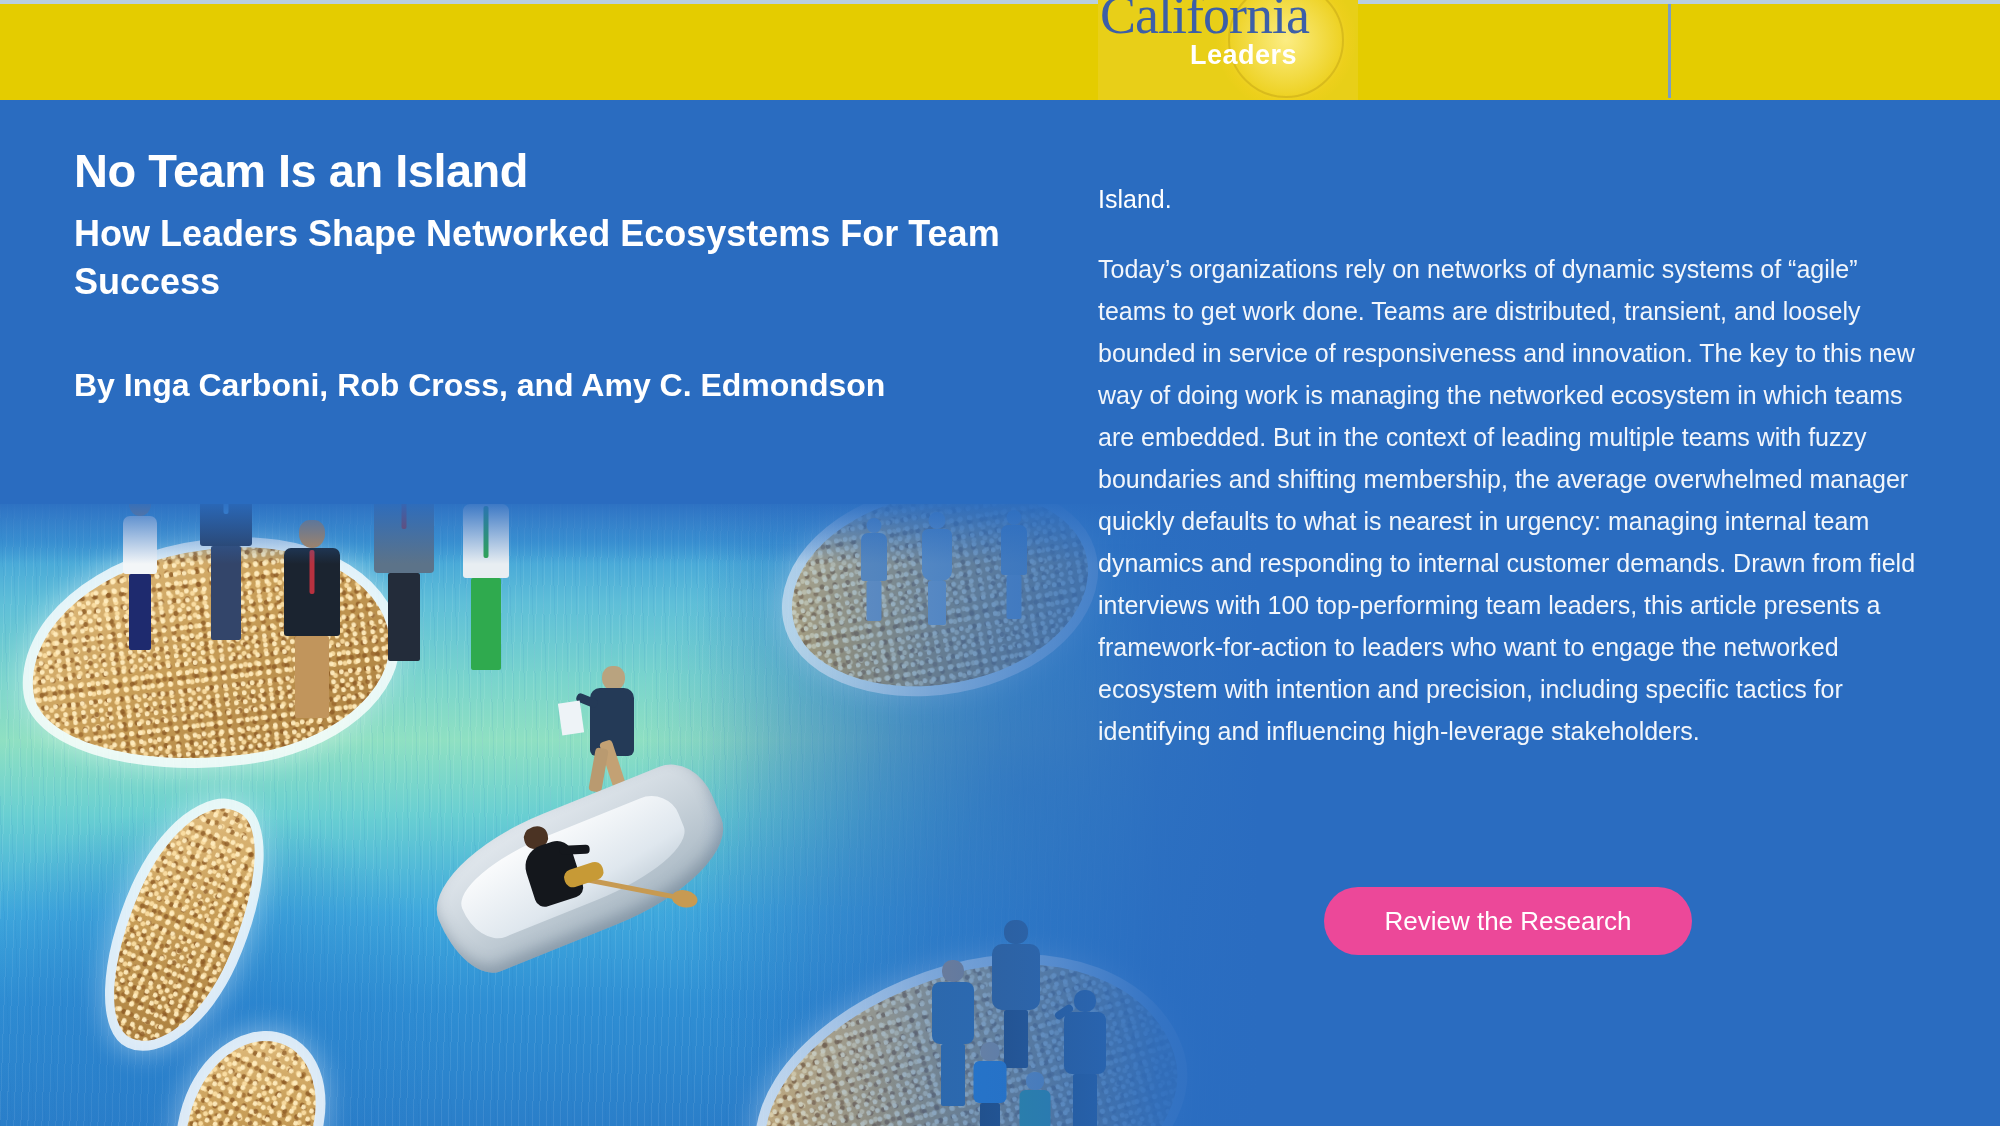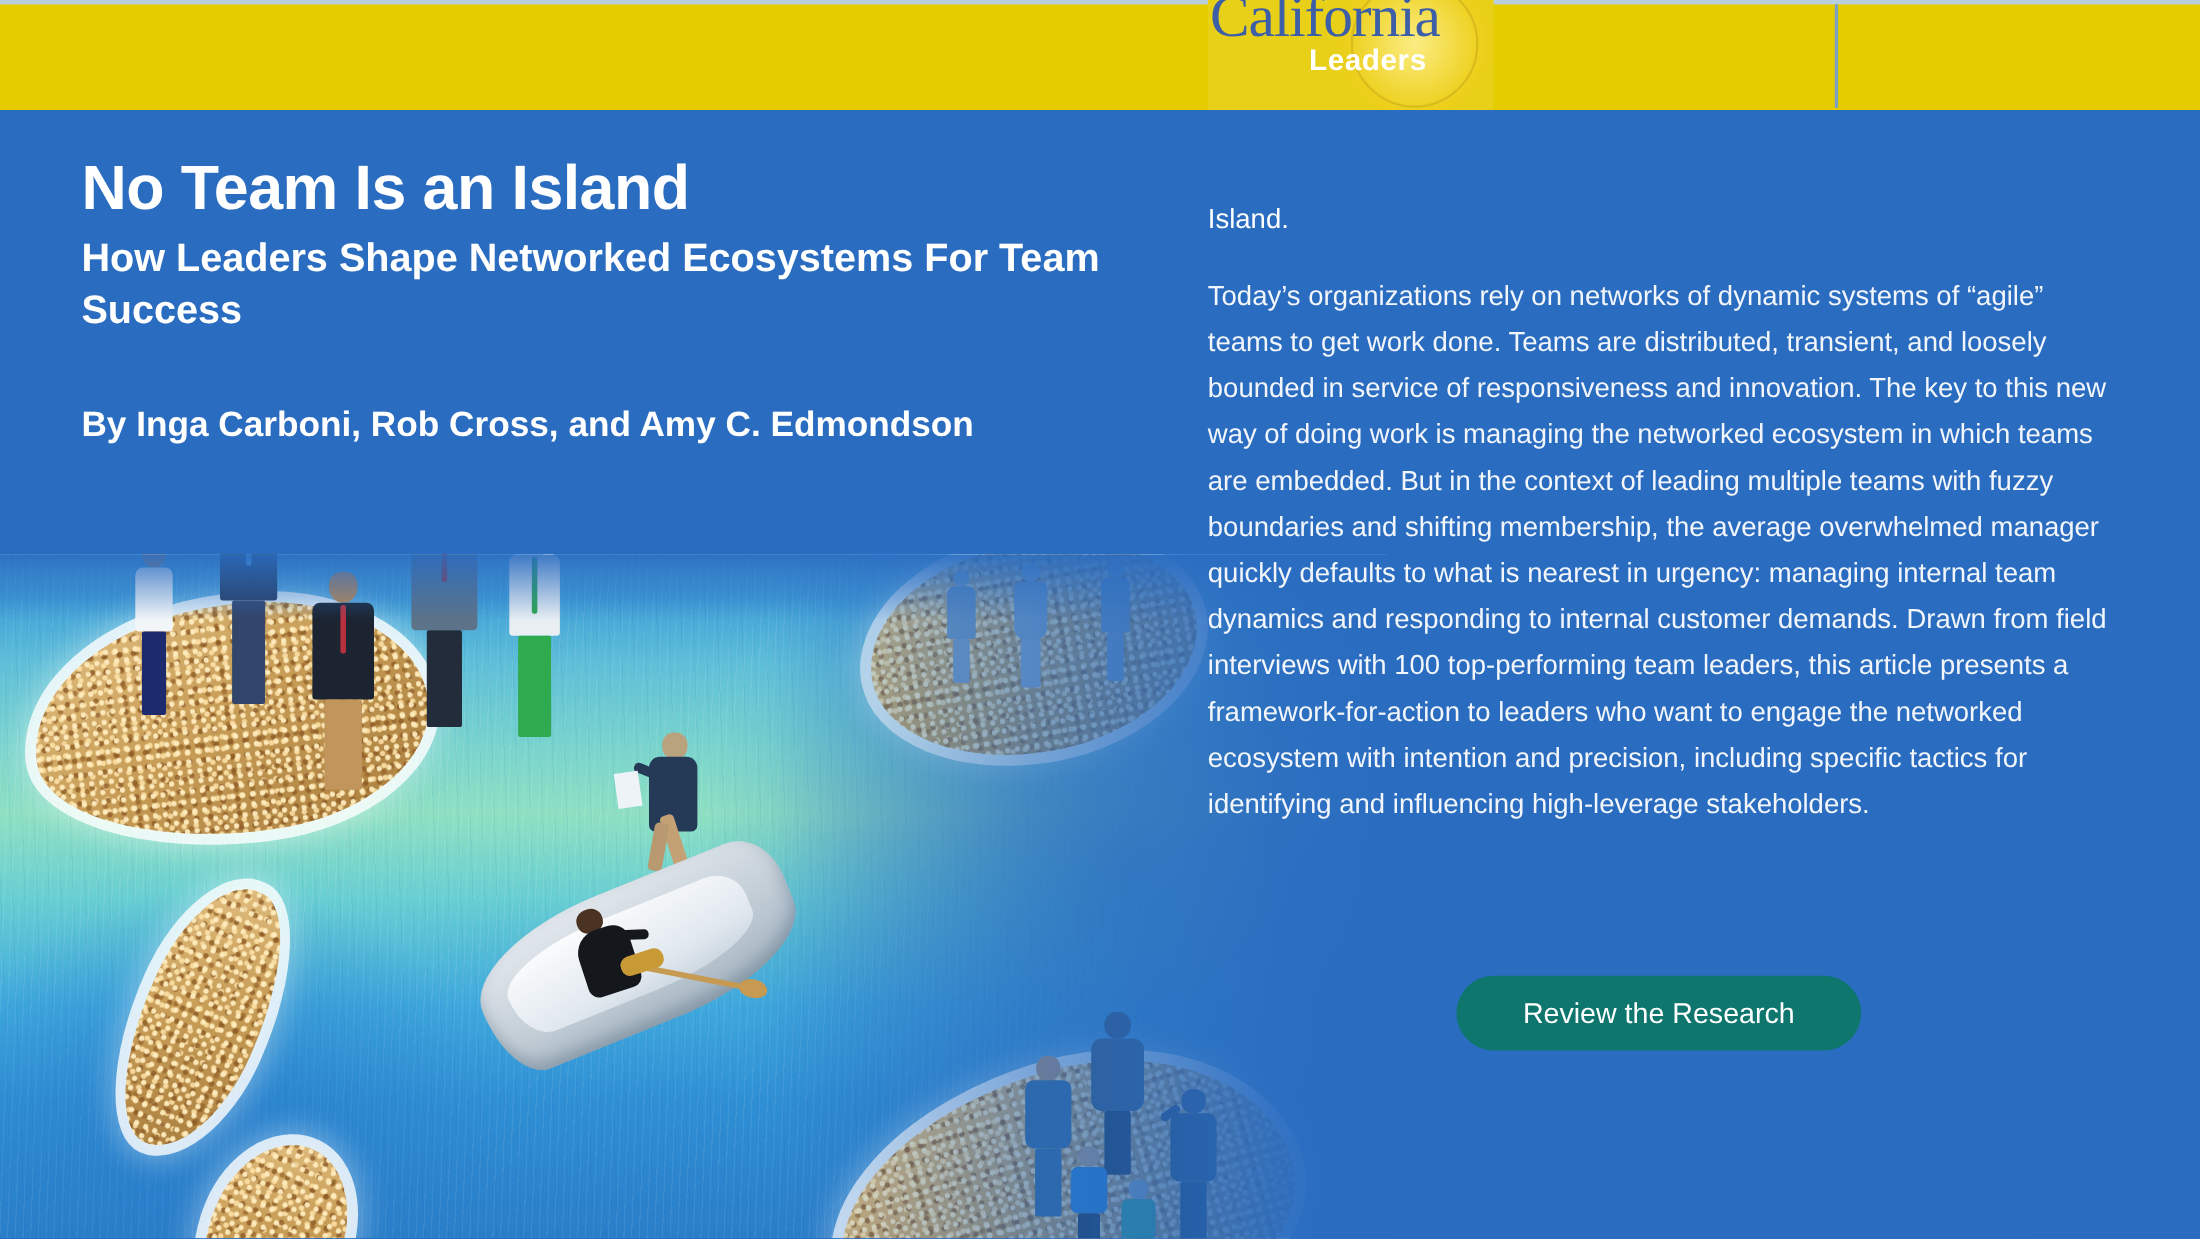--- a/index.html
+++ b/index.html
@@ -130,36 +130,36 @@
     background:linear-gradient(90deg, rgba(42,108,192,0) 0%, rgba(42,108,192,.55) 42%, rgba(42,108,192,.94) 82%, rgba(42,108,192,1) 100%);
   }
   .illo .fadeTopBlend {
     position:absolute; left:0; top:0; width:100%; height:60px;
     background:linear-gradient(180deg, rgba(42,108,192,.9), rgba(42,108,192,0));
   }
 
   
   .left-col { position:absolute; left:74px; top:40px; width:980px; z-index:5; }
   .title {
-    color:#ffffff; font-size:57px; line-height:62px; font-weight:bold; letter-spacing:-.5px;
+    color:#ffffff; font-size:47px; line-height:62px; font-weight:bold; letter-spacing:-.5px;
   }
   .subtitle {
     color:#ffffff; font-size:36px; line-height:48px; font-weight:bold; margin-top:8px;
   }
   .byline { color:#ffffff; font-size:32px; line-height:34px; font-weight:bold; margin-top:62px; }
   .pubdate { color:#9FE4E8; font-size:28px; line-height:34px; font-weight:bold; margin-top:14px; }
 
   
   .right-col { position:absolute; left:1098px; top:84px; width:820px; z-index:5; }
   .summary-label { color:#ffffff; font-size:25px; line-height:30px; font-weight:400; }
   .summary-body { color:#f2f6fb; font-size:25px; line-height:42px; margin-top:34px; font-weight:300; }
 
   .cta-wrap { position:absolute; left:1098px; top:787px; width:820px; text-align:center; z-index:6; }
   .cta {
-    display:inline-block; background:#0f766e; color:#ffffff;
+    display:inline-block; background:#ec4899; color:#ffffff;
     font-size:26px; line-height:26px; padding:21px 60px; border-radius:34px;
     border:none; cursor:pointer; font-family:"Liberation Sans", sans-serif;
   }
 </style>
 </head>
 <body>
 
 <div id="page">
 
   <div class="masthead">

